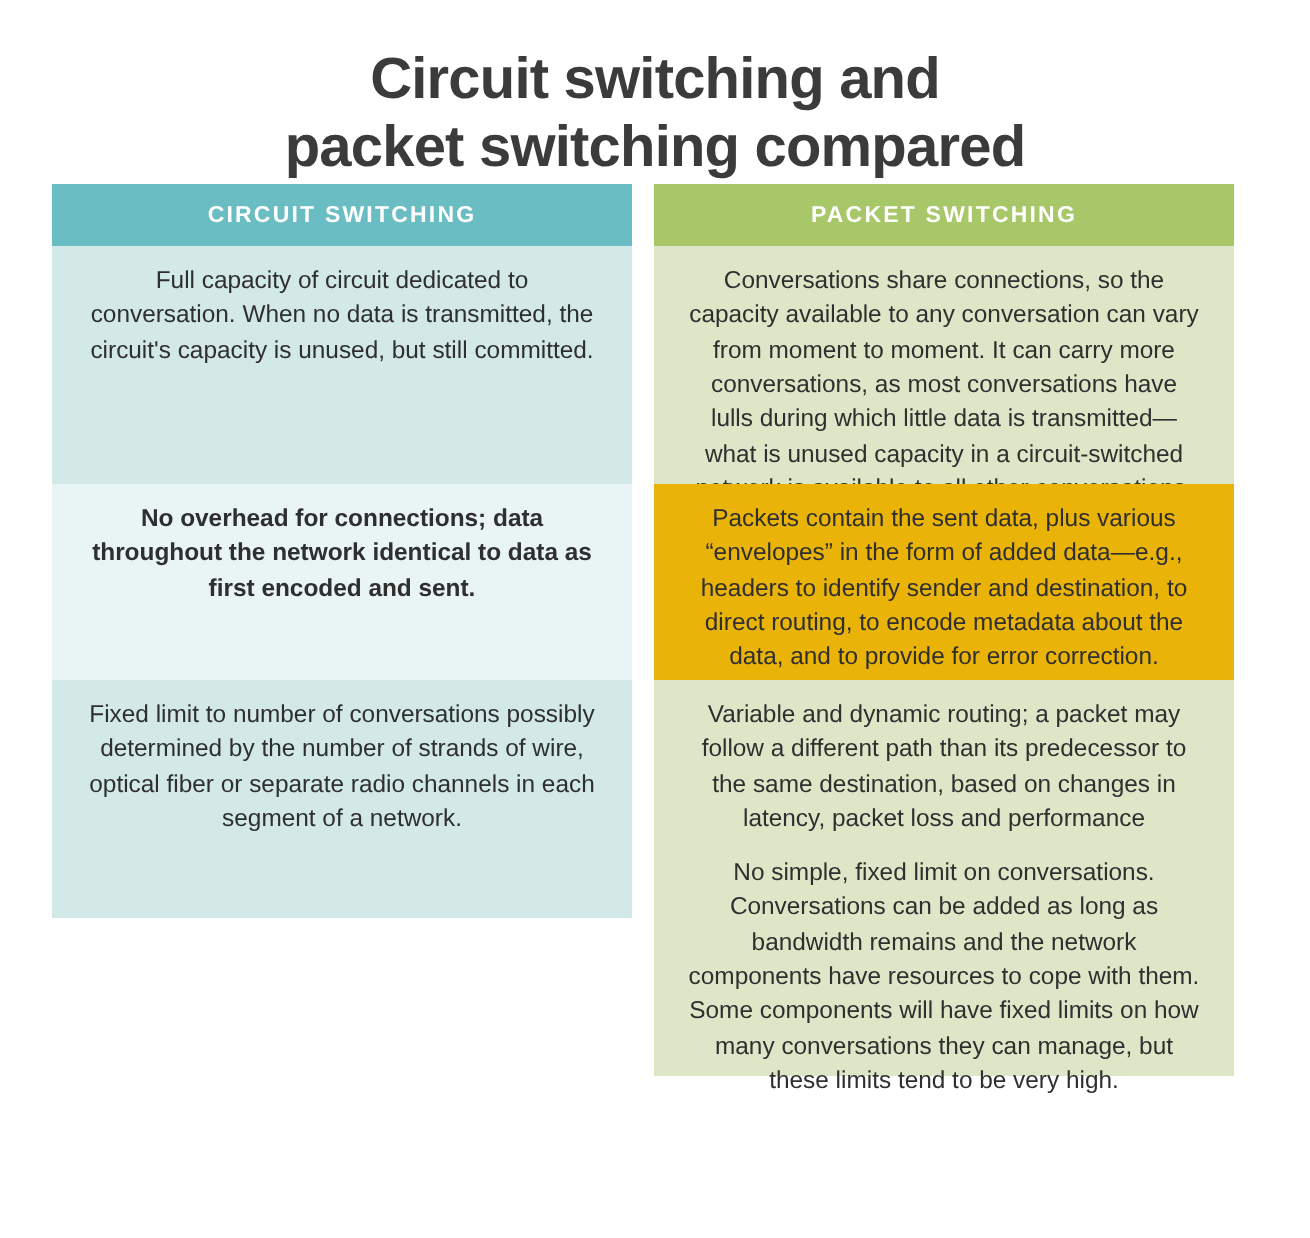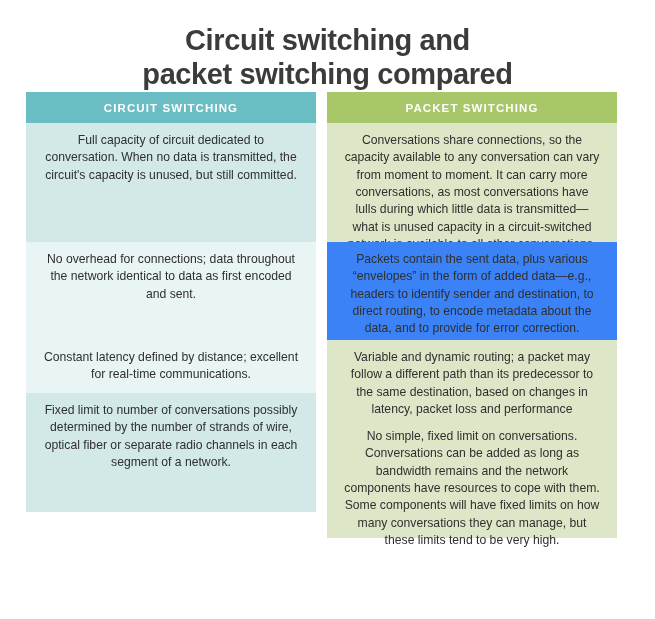--- a/index.html
+++ b/index.html
@@ -75,23 +75,23 @@
 
   
   .h1 { height: 119px; }
   .h2 { height:  98px; }
   .h3 { height:  79px; }
   .h4 { height:  53px; }
   .h5 { height: 119px; }
 
   
   .col-circuit .cell.tint-a { background: #d2e9e8; }
-  .col-circuit .cell.tint-b { background: #e9f4f4; }
+  .col-circuit .cell.tint-b { background: #e9f4f4; font-weight: bold; }
   .col-packet  .cell.tint-a { background: #dde7c7; }
-  .col-packet  .cell.tint-b { background: #3b82f6; }
+  .col-packet  .cell.tint-b { background: #eab308; }
 
   .signature {
     position: absolute;
     right: 27px;
     top: 616px;
     font-family: "Liberation Serif", serif;
     font-weight: bold;
     font-size: 11px;
     color: #1c1c1c;
     letter-spacing: 0.2px;
@@ -111,23 +111,20 @@
   <div class="table">
 
     <div class="column col-circuit">
       <div class="col-head">CIRCUIT SWITCHING</div>
       <div class="cell tint-a h1">
         <span class="txt">Full capacity of circuit dedicated to conversation. When no data is transmitted, the circuit's capacity is unused, but still committed.</span>
       </div>
       <div class="cell tint-b h2">
         <span class="txt">No overhead for connections; data throughout the network identical to data as first encoded and sent.</span>
       </div>
-      <div class="cell tint-b h4">
-        <span class="txt">Constant latency defined by distance; excellent for real-time communications.</span>
-      </div>
       <div class="cell tint-a h5">
         <span class="txt">Fixed limit to number of conversations possibly determined by the number of strands of wire, optical fiber or separate radio channels in each segment of a network.</span>
       </div>
     </div>
 
     <div class="column col-packet">
       <div class="col-head">PACKET SWITCHING</div>
       <div class="cell tint-a h1">
         <span class="txt">Conversations share connections, so the capacity available to any conversation can vary from moment to moment. It can carry more conversations, as most conversations have lulls during which little data is transmitted—what is unused capacity in a circuit-switched network is available to all other conversations.</span>
       </div>

